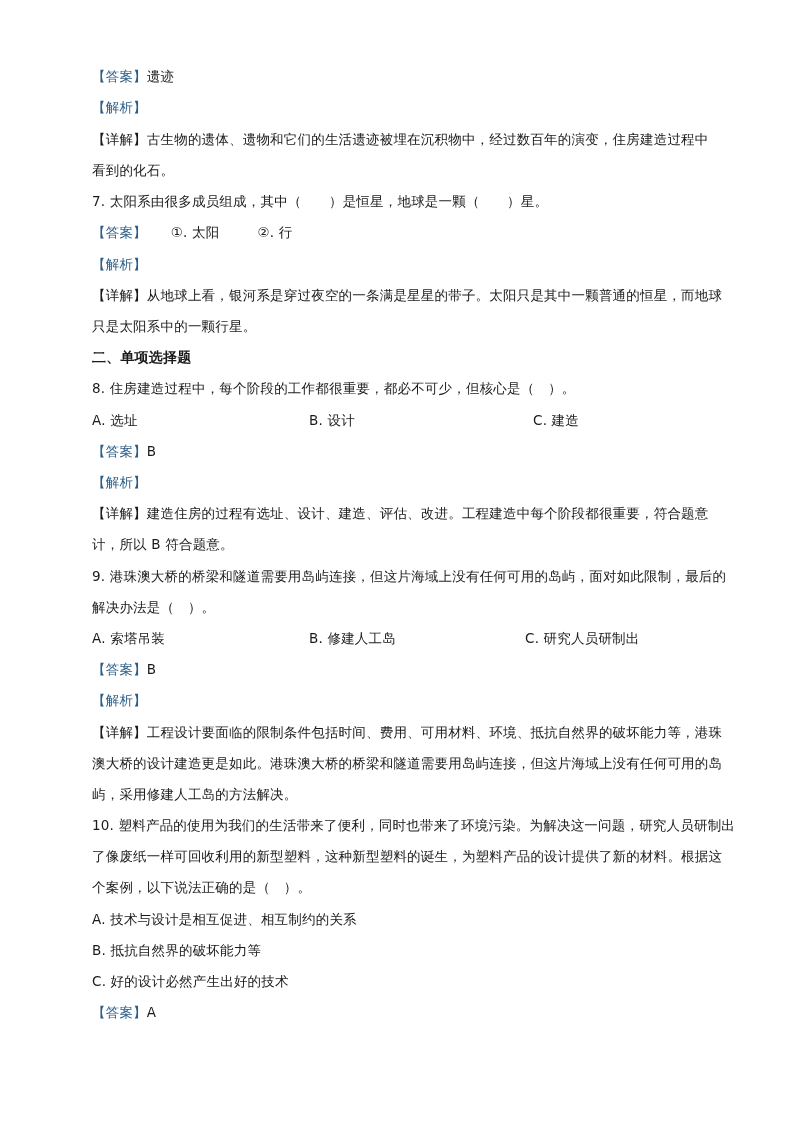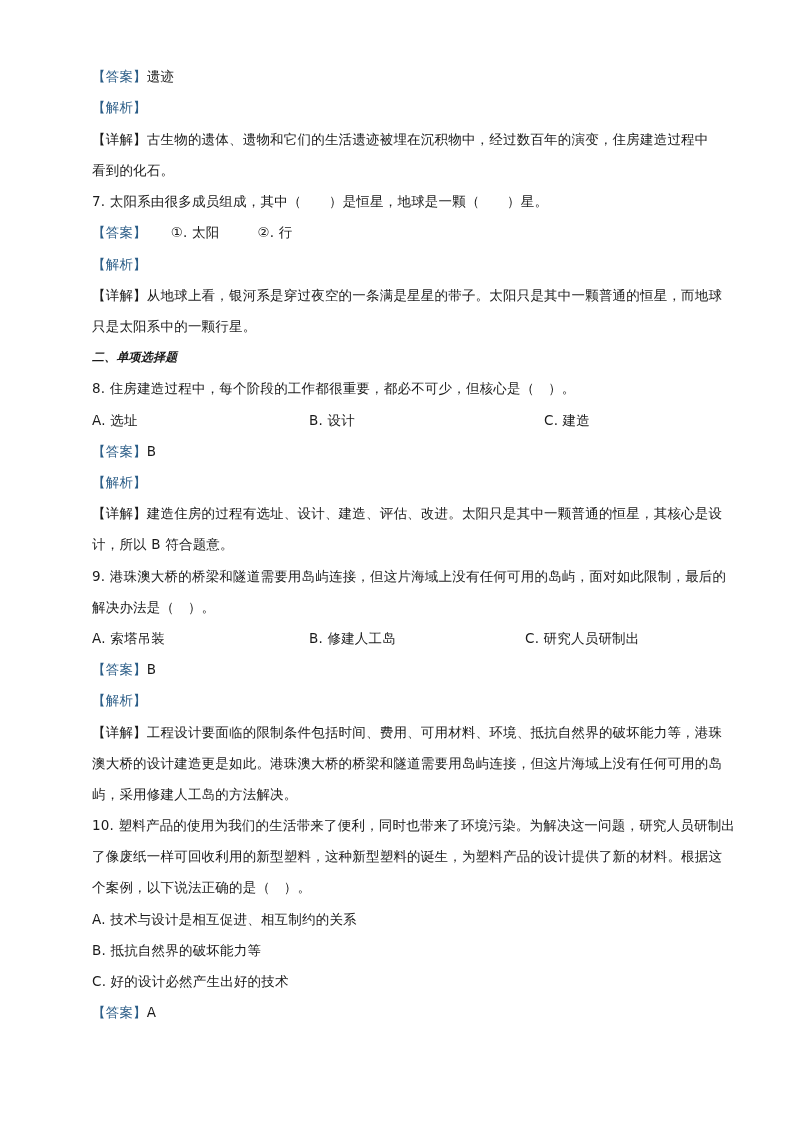--- a/index.html
+++ b/index.html
@@ -3,21 +3,21 @@
 <meta charset="utf-8">
 <style>
   html, body { margin: 0; padding: 0; background: #ffffff; }
   body { width: 794px; height: 1123px; position: relative; overflow: hidden;
          font-family: "DejaVu Sans", "Liberation Sans", sans-serif; color: #1a1a1a; }
   .page { position: absolute; left: 72px; top: 0; width: 652px; }
   .line { position: absolute; left: 0; height: 20px; line-height: 20px; font-size: 13.5px;
           white-space: nowrap; letter-spacing: 0.2px; margin-left: 20px; }
   .lbl { color: #2b5d87; }
   .bold { font-weight: normal; }
-  .heading { font-weight: bold; font-size: 12px; font-style: italic; }
+  .heading { font-weight: bold; font-size: 14px; }
   .opt { position: absolute; top: 0; }
   .gap { display: inline-block; width: 38px; }
   .pad { display: inline-block; width: 24px; }
 </style>
 </head>
 <body>
 
 <div class="page">
 
   <div class="line" style="top:66px">
@@ -42,30 +42,30 @@
     <span class="bold">【详解】</span><span>从地球上看，银河系是穿过夜空的一条满是星星的带子。太阳只是其中一颗普通的恒星，而地球</span>
   </div>
   <div class="line" style="top:316px">只是太阳系中的一颗行星。</div>
 
   <div class="line heading" style="top:347px">二、单项选择题</div>
 
   <div class="line" style="top:378px">8. 住房建造过程中，每个阶段的工作都很重要，都必不可少，但核心是（　）。</div>
   <div class="line" style="top:410px; width:652px">
     <span class="opt" style="left:0">A. 选址</span>
     <span class="opt" style="left:217px">B. 设计</span>
-    <span class="opt" style="left:452px">C. 建造</span>
+    <span class="opt" style="left:441px">C. 建造</span>
   </div>
   <div class="line" style="top:441px">
     <span class="lbl">【答案】</span><span>B</span>
   </div>
   <div class="line" style="top:472px">
     <span class="lbl">【解析】</span>
   </div>
   <div class="line" style="top:503px">
-    <span class="bold">【详解】</span><span>建造住房的过程有选址、设计、建造、评估、改进。太阳只是其中一颗普通的恒星，其核心是设</span>
+    <span class="bold">【详解】</span><span>建造住房的过程有选址、设计、建造、评估、改进。工程建造中每个阶段都很重要，符合题意</span>
   </div>
   <div class="line" style="top:534px">计，所以 B 符合题意。</div>
 
   <div class="line" style="top:566px">9. 港珠澳大桥的桥梁和隧道需要用岛屿连接，但这片海域上没有任何可用的岛屿，面对如此限制，最后的</div>
   <div class="line" style="top:597px">解决办法是（　）。</div>
   <div class="line" style="top:628px; width:652px">
     <span class="opt" style="left:0">A. 索塔吊装</span>
     <span class="opt" style="left:217px">B. 修建人工岛</span>
     <span class="opt" style="left:433px">C. 研究人员研制出</span>
   </div>

